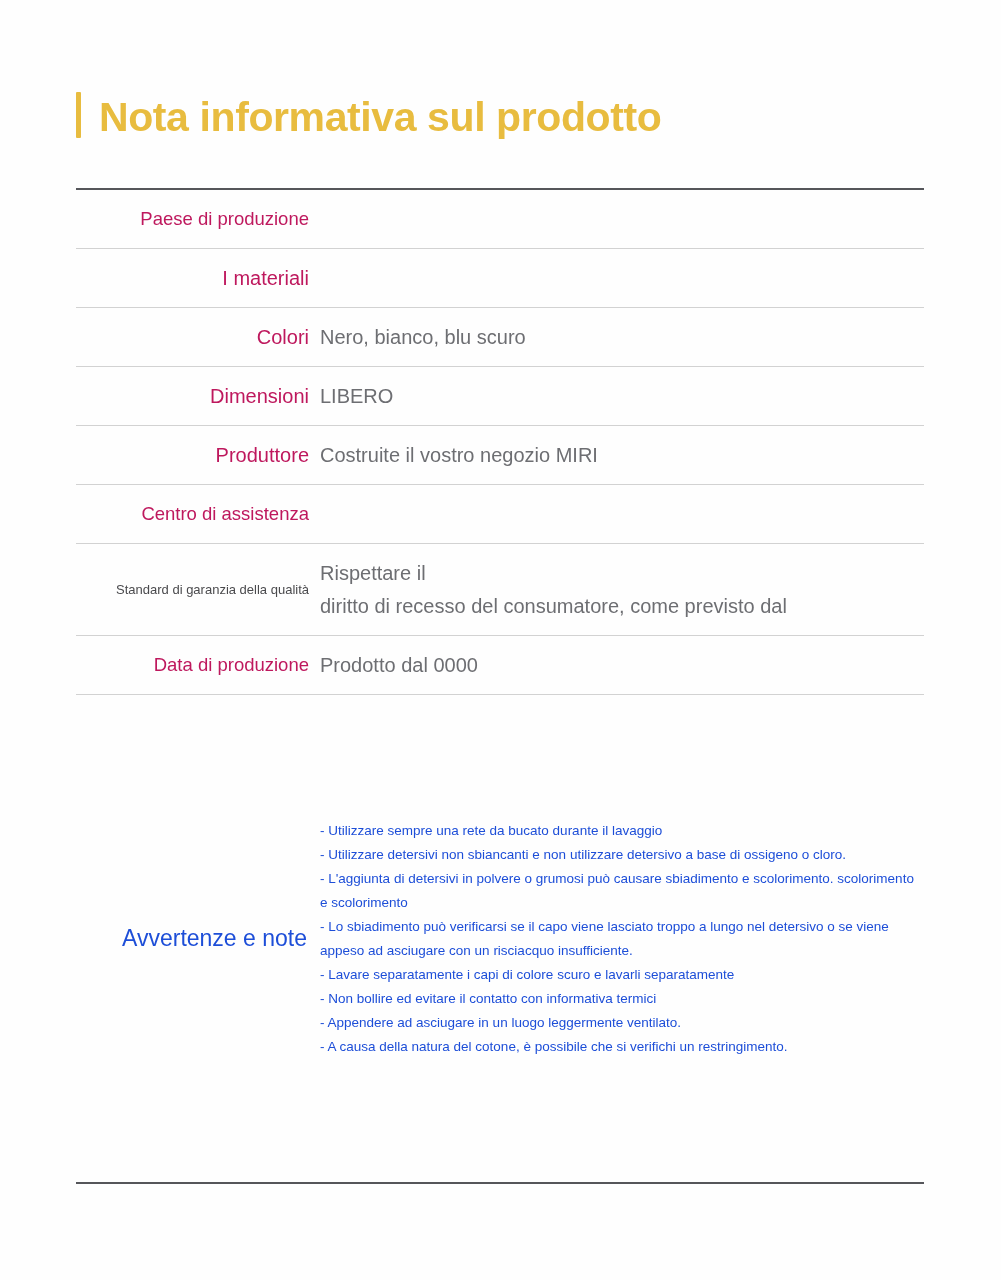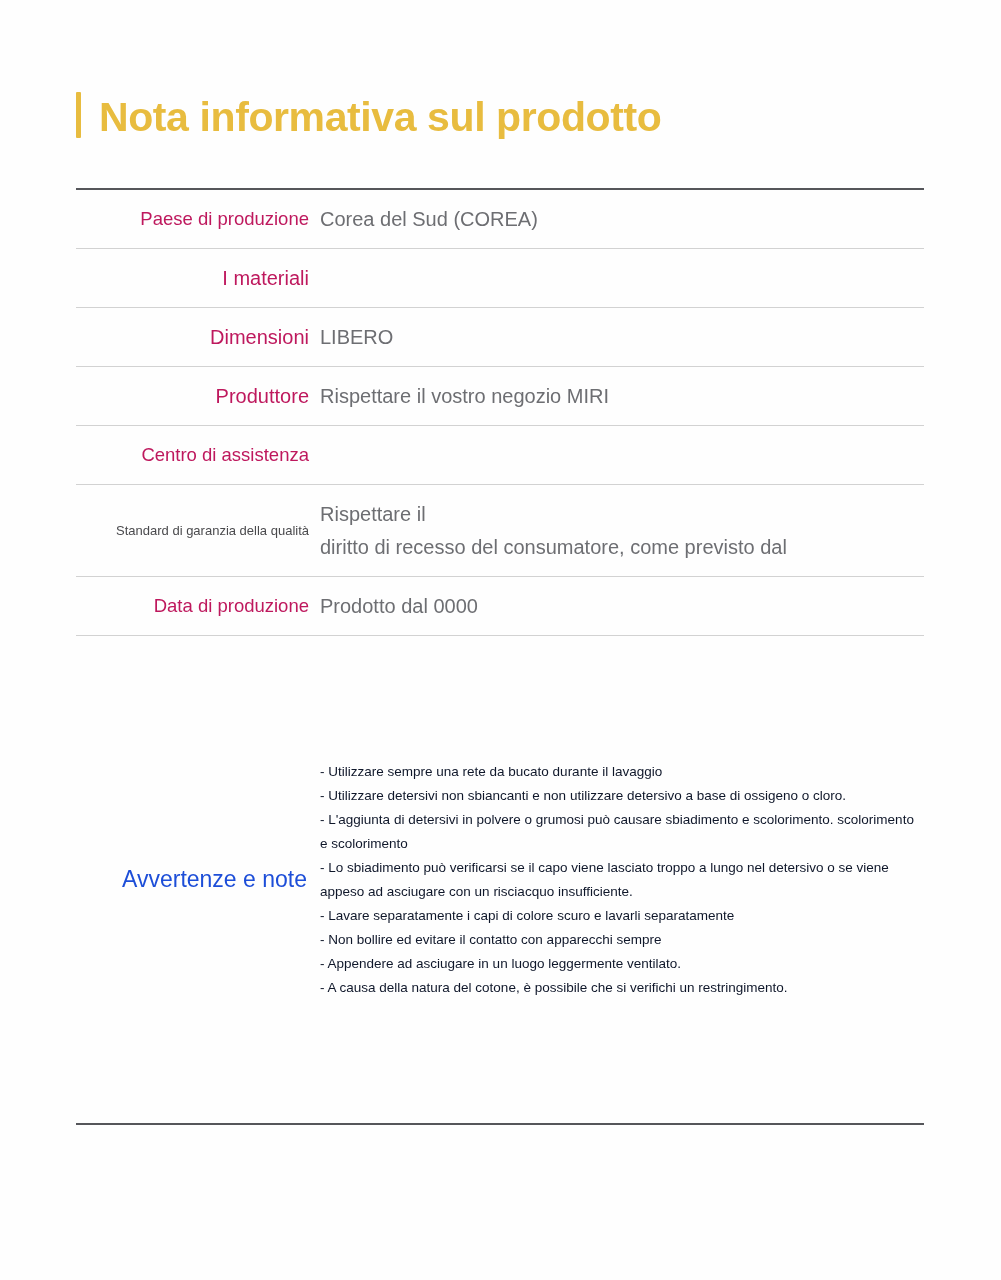--- a/index.html
+++ b/index.html
@@ -99,21 +99,21 @@
     border-bottom: none;
   }
   .row.notes .label-cell {
     font-size: 23px;
     color: #1d4ed8;
     padding-right: 8px;
   }
   .notes-list {
     flex: 1 1 auto;
     padding-left: 5px;
-    color: #0f172a;
+    color: #1d4ed8;
     font-size: 13.5px;
     line-height: 24px;
   }
   .notes-list .note-line {
     display: block;
     white-space: normal;
   }
 </style>
 </head>
 <body>
@@ -122,36 +122,39 @@
 
   <div class="title-wrap">
     <div class="title-bar"></div>
     <div class="title-text">Nota informativa sul prodotto</div>
   </div>
 
   <div class="info-table">
 
     <div class="row">
       <div class="label-cell sz-sm">Paese di produzione</div>
-      <div class="value-cell">Corea del Sud (COREA)</div>
     </div>
 
     <div class="row">
       <div class="label-cell">I materiali</div>
     </div>
 
+    <div class="row">
+      <div class="label-cell">Colori</div>
+      <div class="value-cell">Nero, bianco, blu scuro</div>
+    </div>
 
     <div class="row">
       <div class="label-cell">Dimensioni</div>
       <div class="value-cell">LIBERO</div>
     </div>
 
     <div class="row">
       <div class="label-cell">Produttore</div>
-      <div class="value-cell">Rispettare il vostro negozio MIRI</div>
+      <div class="value-cell">Costruite il vostro negozio MIRI</div>
     </div>
 
     <div class="row">
       <div class="label-cell sz-sm">Centro di assistenza</div>
     </div>
 
     <div class="row two-line">
       <div class="label-cell sz-xs">Standard di garanzia della qualità</div>
       <div class="value-cell">
         <span class="vline">Rispettare il</span>
@@ -165,20 +168,20 @@
     </div>
 
     <div class="row notes">
       <div class="label-cell">Avvertenze e note</div>
       <div class="notes-list">
         <span class="note-line">- Utilizzare sempre una rete da bucato durante il lavaggio</span>
         <span class="note-line">- Utilizzare detersivi non sbiancanti e non utilizzare detersivo a base di ossigeno o cloro.</span>
         <span class="note-line">- L'aggiunta di detersivi in polvere o grumosi può causare sbiadimento e scolorimento. scolorimento e scolorimento</span>
         <span class="note-line">- Lo sbiadimento può verificarsi se il capo viene lasciato troppo a lungo nel detersivo o se viene appeso ad asciugare con un risciacquo insufficiente.</span>
         <span class="note-line">- Lavare separatamente i capi di colore scuro e lavarli separatamente</span>
-        <span class="note-line">- Non bollire ed evitare il contatto con apparecchi sempre</span>
+        <span class="note-line">- Non bollire ed evitare il contatto con informativa termici</span>
         <span class="note-line">- Appendere ad asciugare in un luogo leggermente ventilato.</span>
         <span class="note-line">- A causa della natura del cotone, è possibile che si verifichi un restringimento.</span>
       </div>
     </div>
 
   </div>
 </div>
 
 </body></html>

